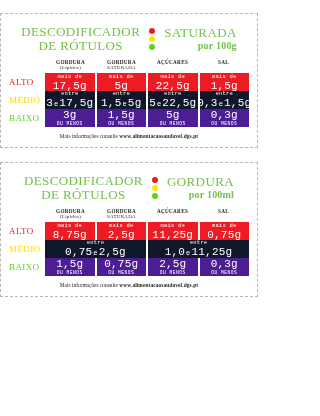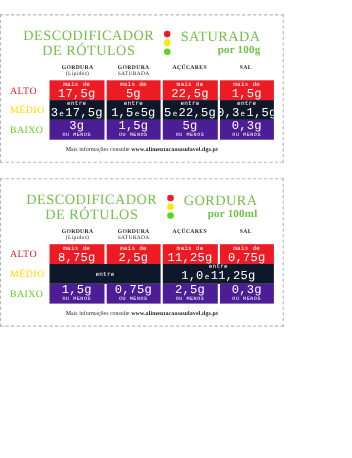--- a/index.html
+++ b/index.html
@@ -303,20 +303,21 @@
               <span class="qual">mais de</span>
               <span class="val">0,75g</span>
             </div>
           </div>
         </div>
         <div class="row medio">
           <div class="rlabel">MÉDIO</div>
           <div class="cells">
             <div class="cell">
               <span class="qual">entre</span>
+              <span class="val"><span>0,75</span><span class="mid">e</span><span>2,5g</span></span>
             </div>
             <div class="cell">
               <span class="qual">entre</span>
               <span class="val"><span>1,0</span><span class="mid">e</span><span>11,25g</span></span>
             </div>
           </div>
         </div>
         <div class="row baixo">
           <div class="rlabel">BAIXO</div>
           <div class="cells">

